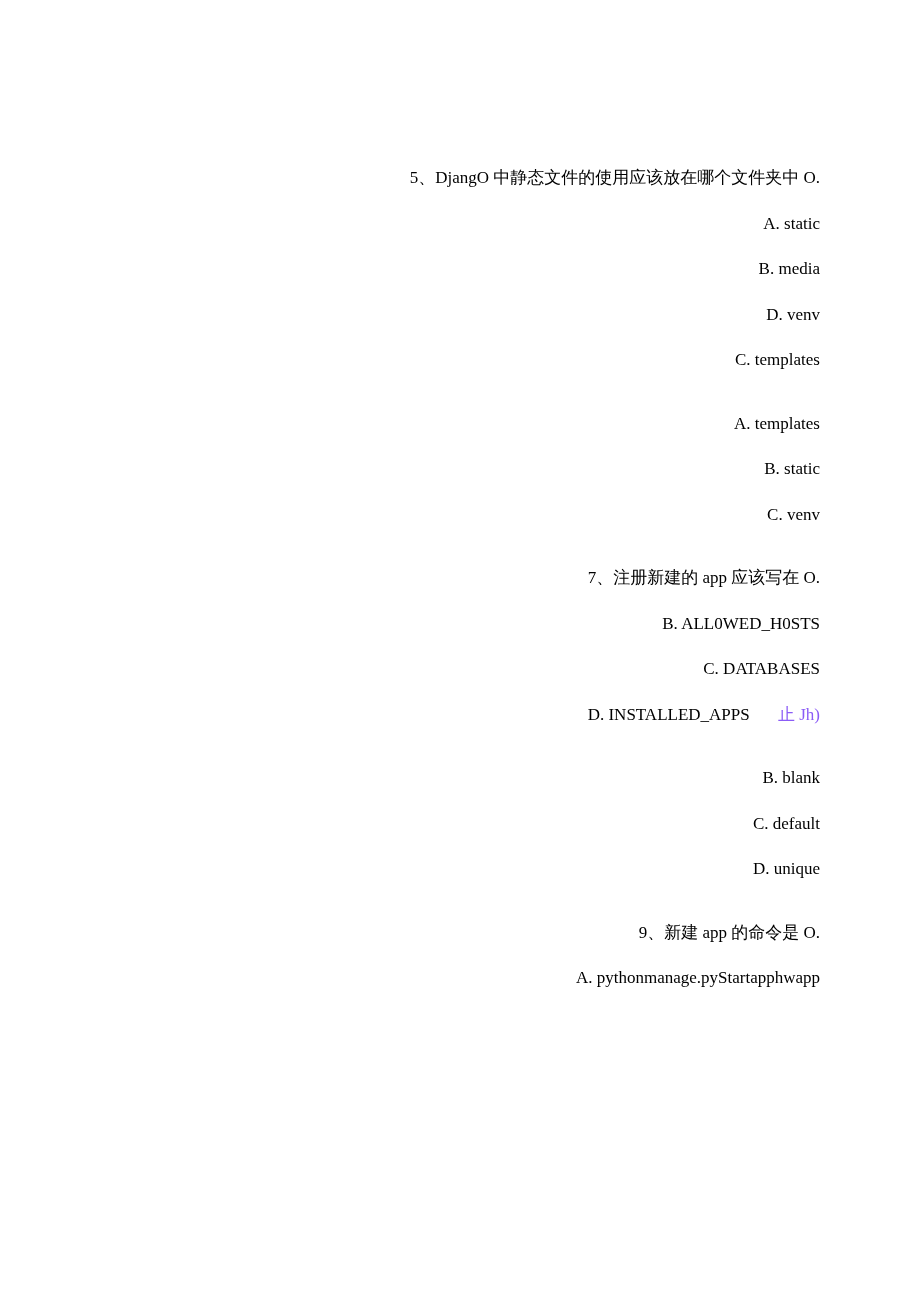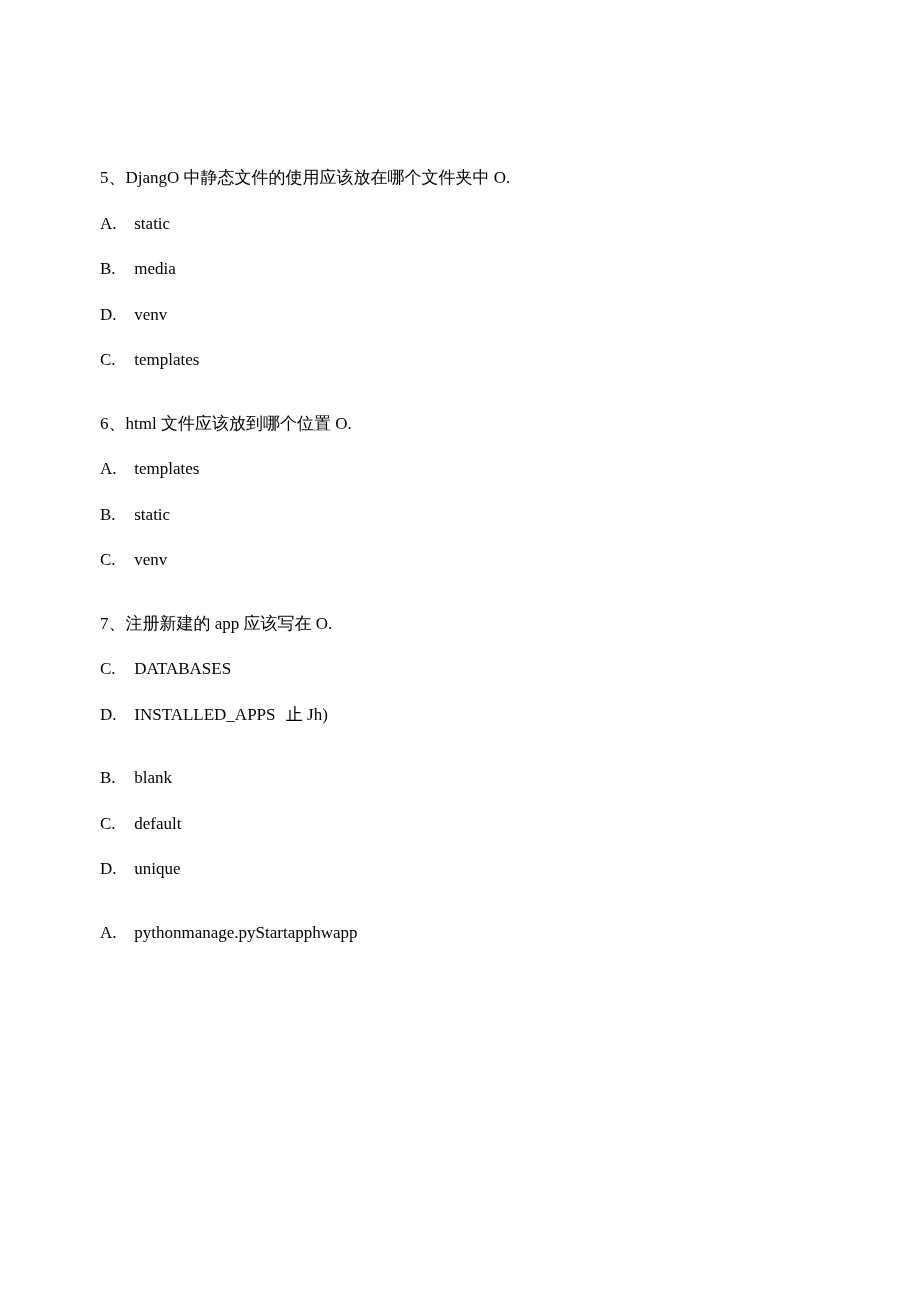--- a/index.html
+++ b/index.html
@@ -12,34 +12,35 @@
       height: 1301px;
       background: #ffffff;
       font-family: "Times New Roman", "SimSun", serif;
       font-size: 17px;
       color: #000000;
       padding: 165px 100px 0 100px;
       line-height: 1.5;
     }
     .question-block {
       margin-bottom: 38px;
+      text-align: right;
     }
     .question-stem {
       margin-bottom: 20px;
     }
     .option {
       margin-bottom: 20px;
     }
     .option-label {
       display: inline-block;
       width: 30px;
     }
     .annotation {
-      color: #000000;
-      margin-left: 6px;
+      color: #8b5cf6;
+      margin-left: 24px;
     }
   </style>
 </head>
 <body>
 
 <div class="question-block">
   <div class="question-stem">
     <span>5</span><span>、</span><span>DjangO 中静态文件的使用应该放在哪个文件夹中 O.</span>
   </div>
   <div class="option">
@@ -54,40 +55,41 @@
     <span class="option-label">D.</span>
     <span>venv</span>
   </div>
   <div class="option">
     <span class="option-label">C.</span>
     <span>templates</span>
   </div>
 </div>
 
 <div class="question-block">
-  <div class="question-stem">
-    <span>6</span><span>、</span><span>html 文件应该放到哪个位置 O.</span>
-  </div>
   <div class="option">
     <span class="option-label">A.</span>
     <span>templates</span>
   </div>
   <div class="option">
     <span class="option-label">B.</span>
     <span>static</span>
   </div>
   <div class="option">
     <span class="option-label">C.</span>
     <span>venv</span>
   </div>
 </div>
 
 <div class="question-block">
   <div class="question-stem">
     <span>7</span><span>、</span><span>注册新建的 app 应该写在 O.</span>
+  </div>
+  <div class="option">
+    <span class="option-label">B.</span>
+    <span>ALL0WED_H0STS</span>
   </div>
   <div class="option">
     <span class="option-label">C.</span>
     <span>DATABASES</span>
   </div>
   <div class="option">
     <span class="option-label">D.</span>
     <span>INSTALLED_APPS</span>
     <span class="annotation">⽌ Jh)</span>
   </div>
@@ -102,17 +104,20 @@
     <span class="option-label">C.</span>
     <span>default</span>
   </div>
   <div class="option">
     <span class="option-label">D.</span>
     <span>unique</span>
   </div>
 </div>
 
 <div class="question-block">
+  <div class="question-stem">
+    <span>9</span><span>、</span><span>新建 app 的命令是 O.</span>
+  </div>
   <div class="option">
     <span class="option-label">A.</span>
     <span>pythonmanage.pyStartapphwapp</span>
   </div>
 </div>
 
 </body></html>

